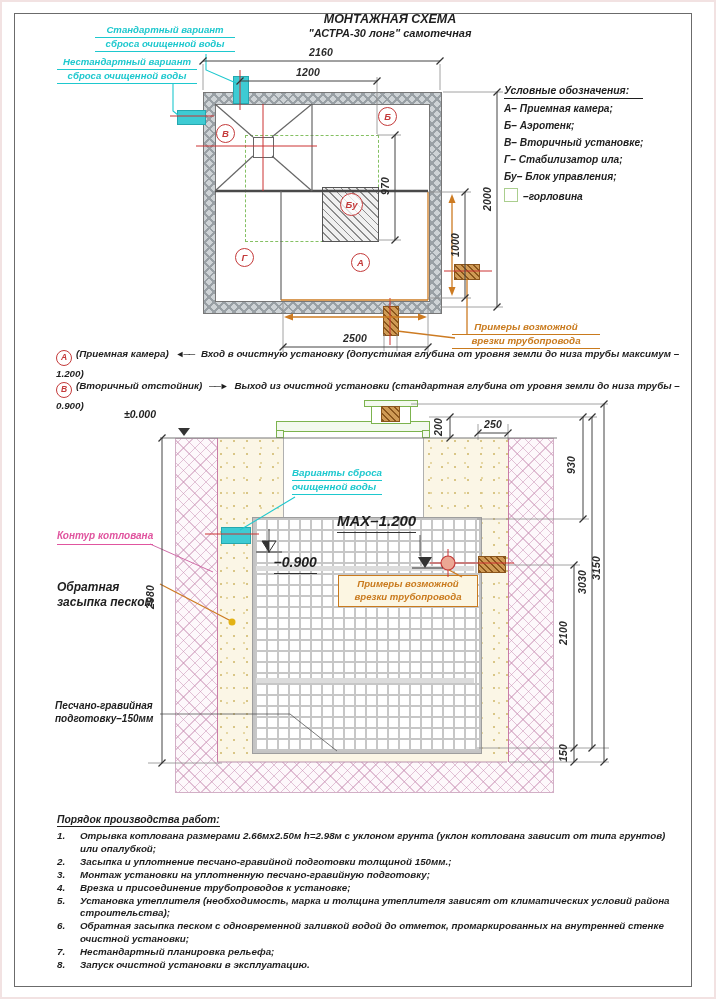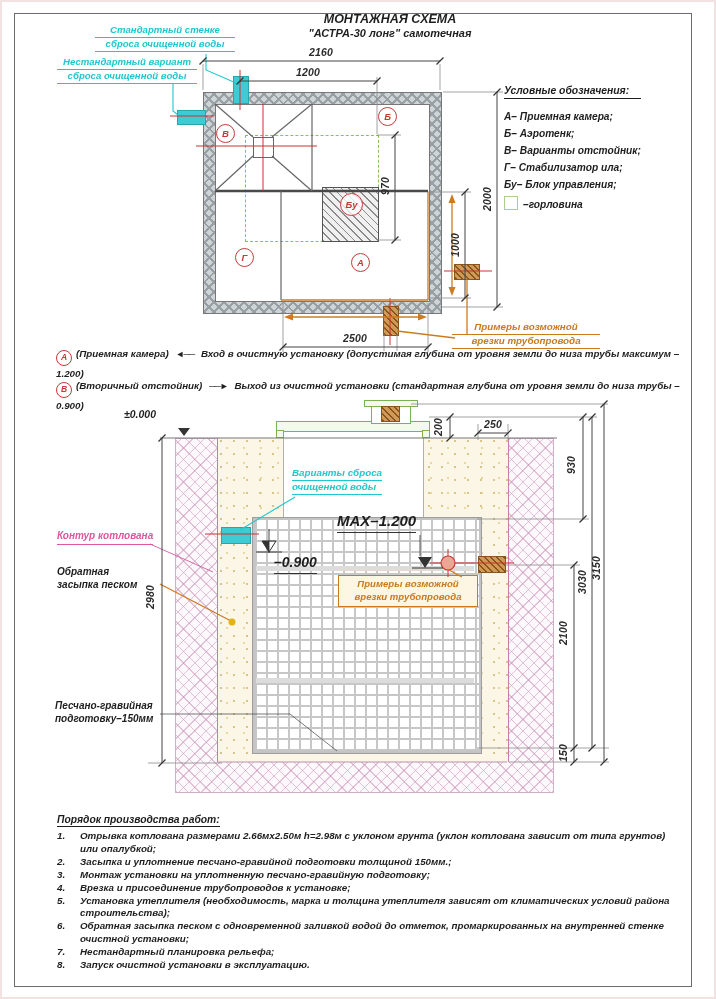--- a/index.html
+++ b/index.html
@@ -255,33 +255,33 @@
   <line x1="269" y1="529" x2="269" y2="553" stroke="#333" stroke-width="0.9"></line>
   <line x1="256" y1="552" x2="282" y2="552" stroke="#333" stroke-width="0.9"></line>
   <polygon points="262,541 276,541 269,552" fill="none" stroke="#333" stroke-width="1"></polygon>
   <polygon points="262,541 269,541 269,552" fill="#333"></polygon>
 </svg>
 
 <div class="t c" style="left:280px;top:12px;width:220px;font-size:12.5px">МОНТАЖНАЯ СХЕМА</div>
 <div class="t c" style="left:280px;top:27px;width:220px;font-size:11px">"АСТРА-30 лонг" самотечная</div>
 
 <div class="t c teal" style="left:95px;top:24px;width:140px;font-size:9.6px">
-  <span class="ln">Стандартный стенке</span>
+  <span class="ln">Стандартный вариант</span>
   <span class="ln">сброса очищенной воды</span>
 </div>
 <div class="t c teal" style="left:57px;top:56px;width:140px;font-size:9.6px">
   <span class="ln">Нестандартный вариант</span>
   <span class="ln">сброса очищенной воды</span>
 </div>
 
 <div class="t" style="left:504px;top:84px">
-  <div class="u" style="margin-bottom:12px;font-size:10.4px">Условные обозначения:</div>
+  <div class="u" style="margin-bottom:4px;font-size:10.4px">Условные обозначения:</div>
   <div class="lg">А– Приемная камера;</div>
   <div class="lg">Б– Аэротенк;</div>
-  <div class="lg">В– Варианты отстойник;</div>
+  <div class="lg">В– Вторичный установке;</div>
   <div class="lg">Г– Стабилизатор ила;</div>
   <div class="lg">Бу– Блок управления;</div>
   <div class="lg">
     <span class="sq"></span><span>–горловина</span>
   </div>
 </div>
 
 <div class="t c dim" style="left:271px;top:46px;width:100px">2160</div>
 <div class="t c dim" style="left:258px;top:66px;width:100px">1200</div>
 <div class="t dim rot" style="left:488px;top:199px">2000</div>
@@ -304,21 +304,21 @@
   <span class="arr">──►</span>
   <span>Выход из очистной установки (стандартная глубина от уровня земли до низа трубы –0.900)</span>
 </div>
 
 <div class="t" style="left:124px;top:408px;font-size:10.5px">±0.000</div>
 <div class="t teal" style="left:292px;top:467px;font-size:9.8px">
   <span class="ln">Варианты сброса</span>
   <span class="ln">очищенной воды</span>
 </div>
 <div class="t pink u" style="left:57px;top:530px;font-size:10px">Контур котлована</div>
-<div class="t" style="left:57px;top:566px;font-size:10px">
+<div class="t" style="left:57px;top:580px;font-size:12px">
   <span style="display:block">Обратная</span>
   <span style="display:block">засыпка песком</span>
 </div>
 <div class="t" style="left:55px;top:700px;font-size:10px">
   <span style="display:block">Песчано-гравийная</span>
   <span style="display:block">подготовку–150мм</span>
 </div>
 <div class="t u" style="left:337px;top:512px;font-size:15px;border-bottom-color:#333">MAX–1.200</div>
 <div class="t u" style="left:274px;top:554px;font-size:14px;border-bottom-color:#333">–0.900</div>
 

